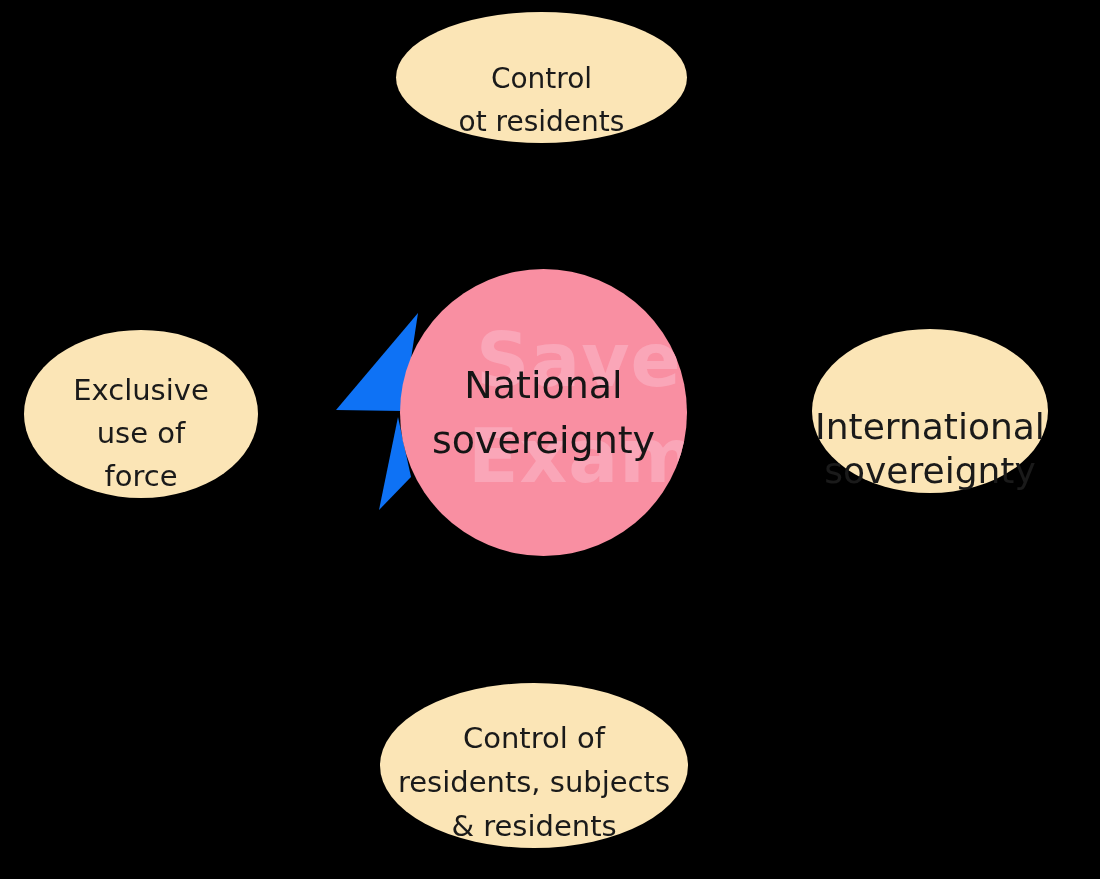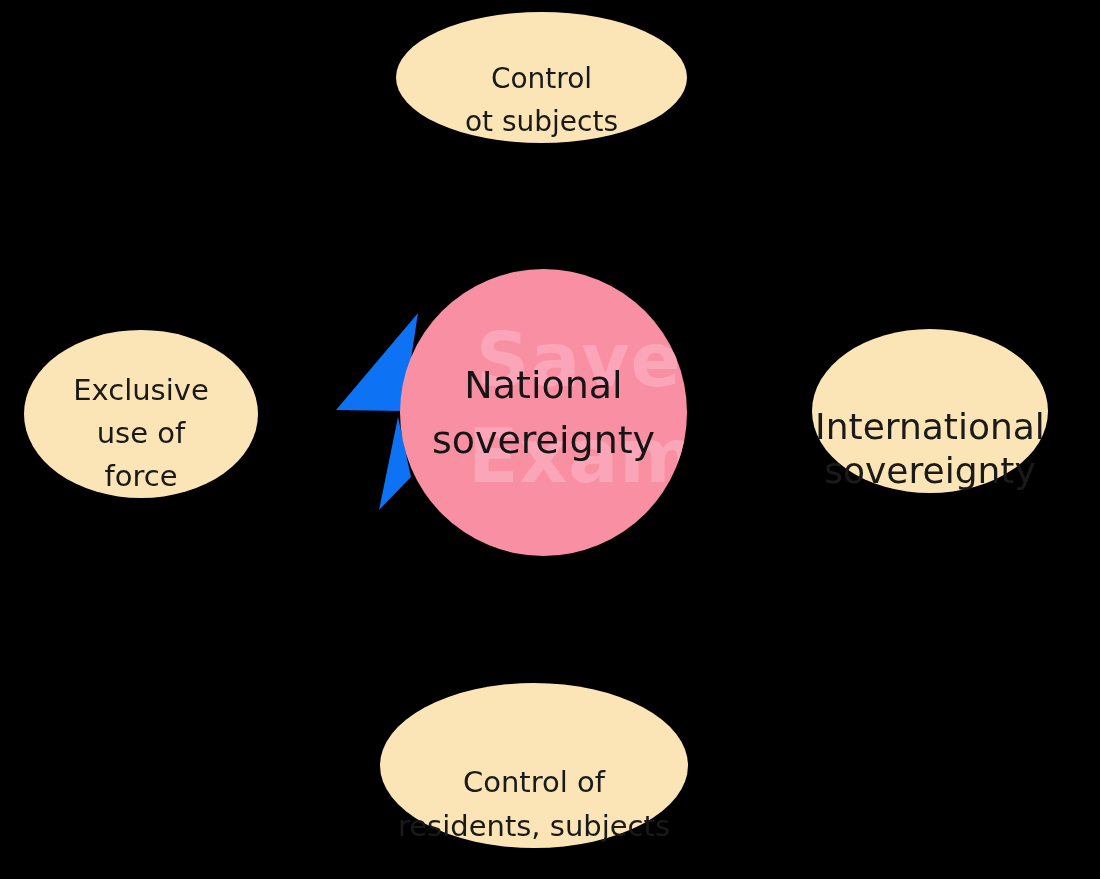--- a/index.html
+++ b/index.html
@@ -75,37 +75,38 @@
 
 <div class="canvas">
 
   <svg class="arrow-layer" width="1100" height="879" viewBox="0 0 1100 879">
     <polygon points="418,313 336,410 403,411" fill="#0E72F5"></polygon>
     <polygon points="398,417 411,477 379,510" fill="#0E72F5"></polygon>
   </svg>
 
   <div class="bubble" id="node-top">
     <span class="line">Control</span>
-    <span class="line">ot subjects</span>
+    <span class="line">ot residents</span>
   </div>
 
   <div class="bubble" id="node-left">
     <span class="line">Exclusive</span>
     <span class="line">use of</span>
     <span class="line">force</span>
   </div>
 
   <div class="bubble" id="node-right">
     <span class="line">International</span>
     <span class="line">sovereignty</span>
   </div>
 
   <div class="bubble" id="node-bottom">
     <span class="line">Control of</span>
     <span class="line">residents, subjects</span>
+    <span class="line">&amp; residents</span>
   </div>
 
   <div id="center-node">
     <span class="watermark-line" id="watermark-line-1">Save M</span>
     <span class="watermark-line" id="watermark-line-2">Exam</span>
     <span class="center-label line">National</span>
     <span class="center-label line">sovereignty</span>
   </div>
 
 </div>

